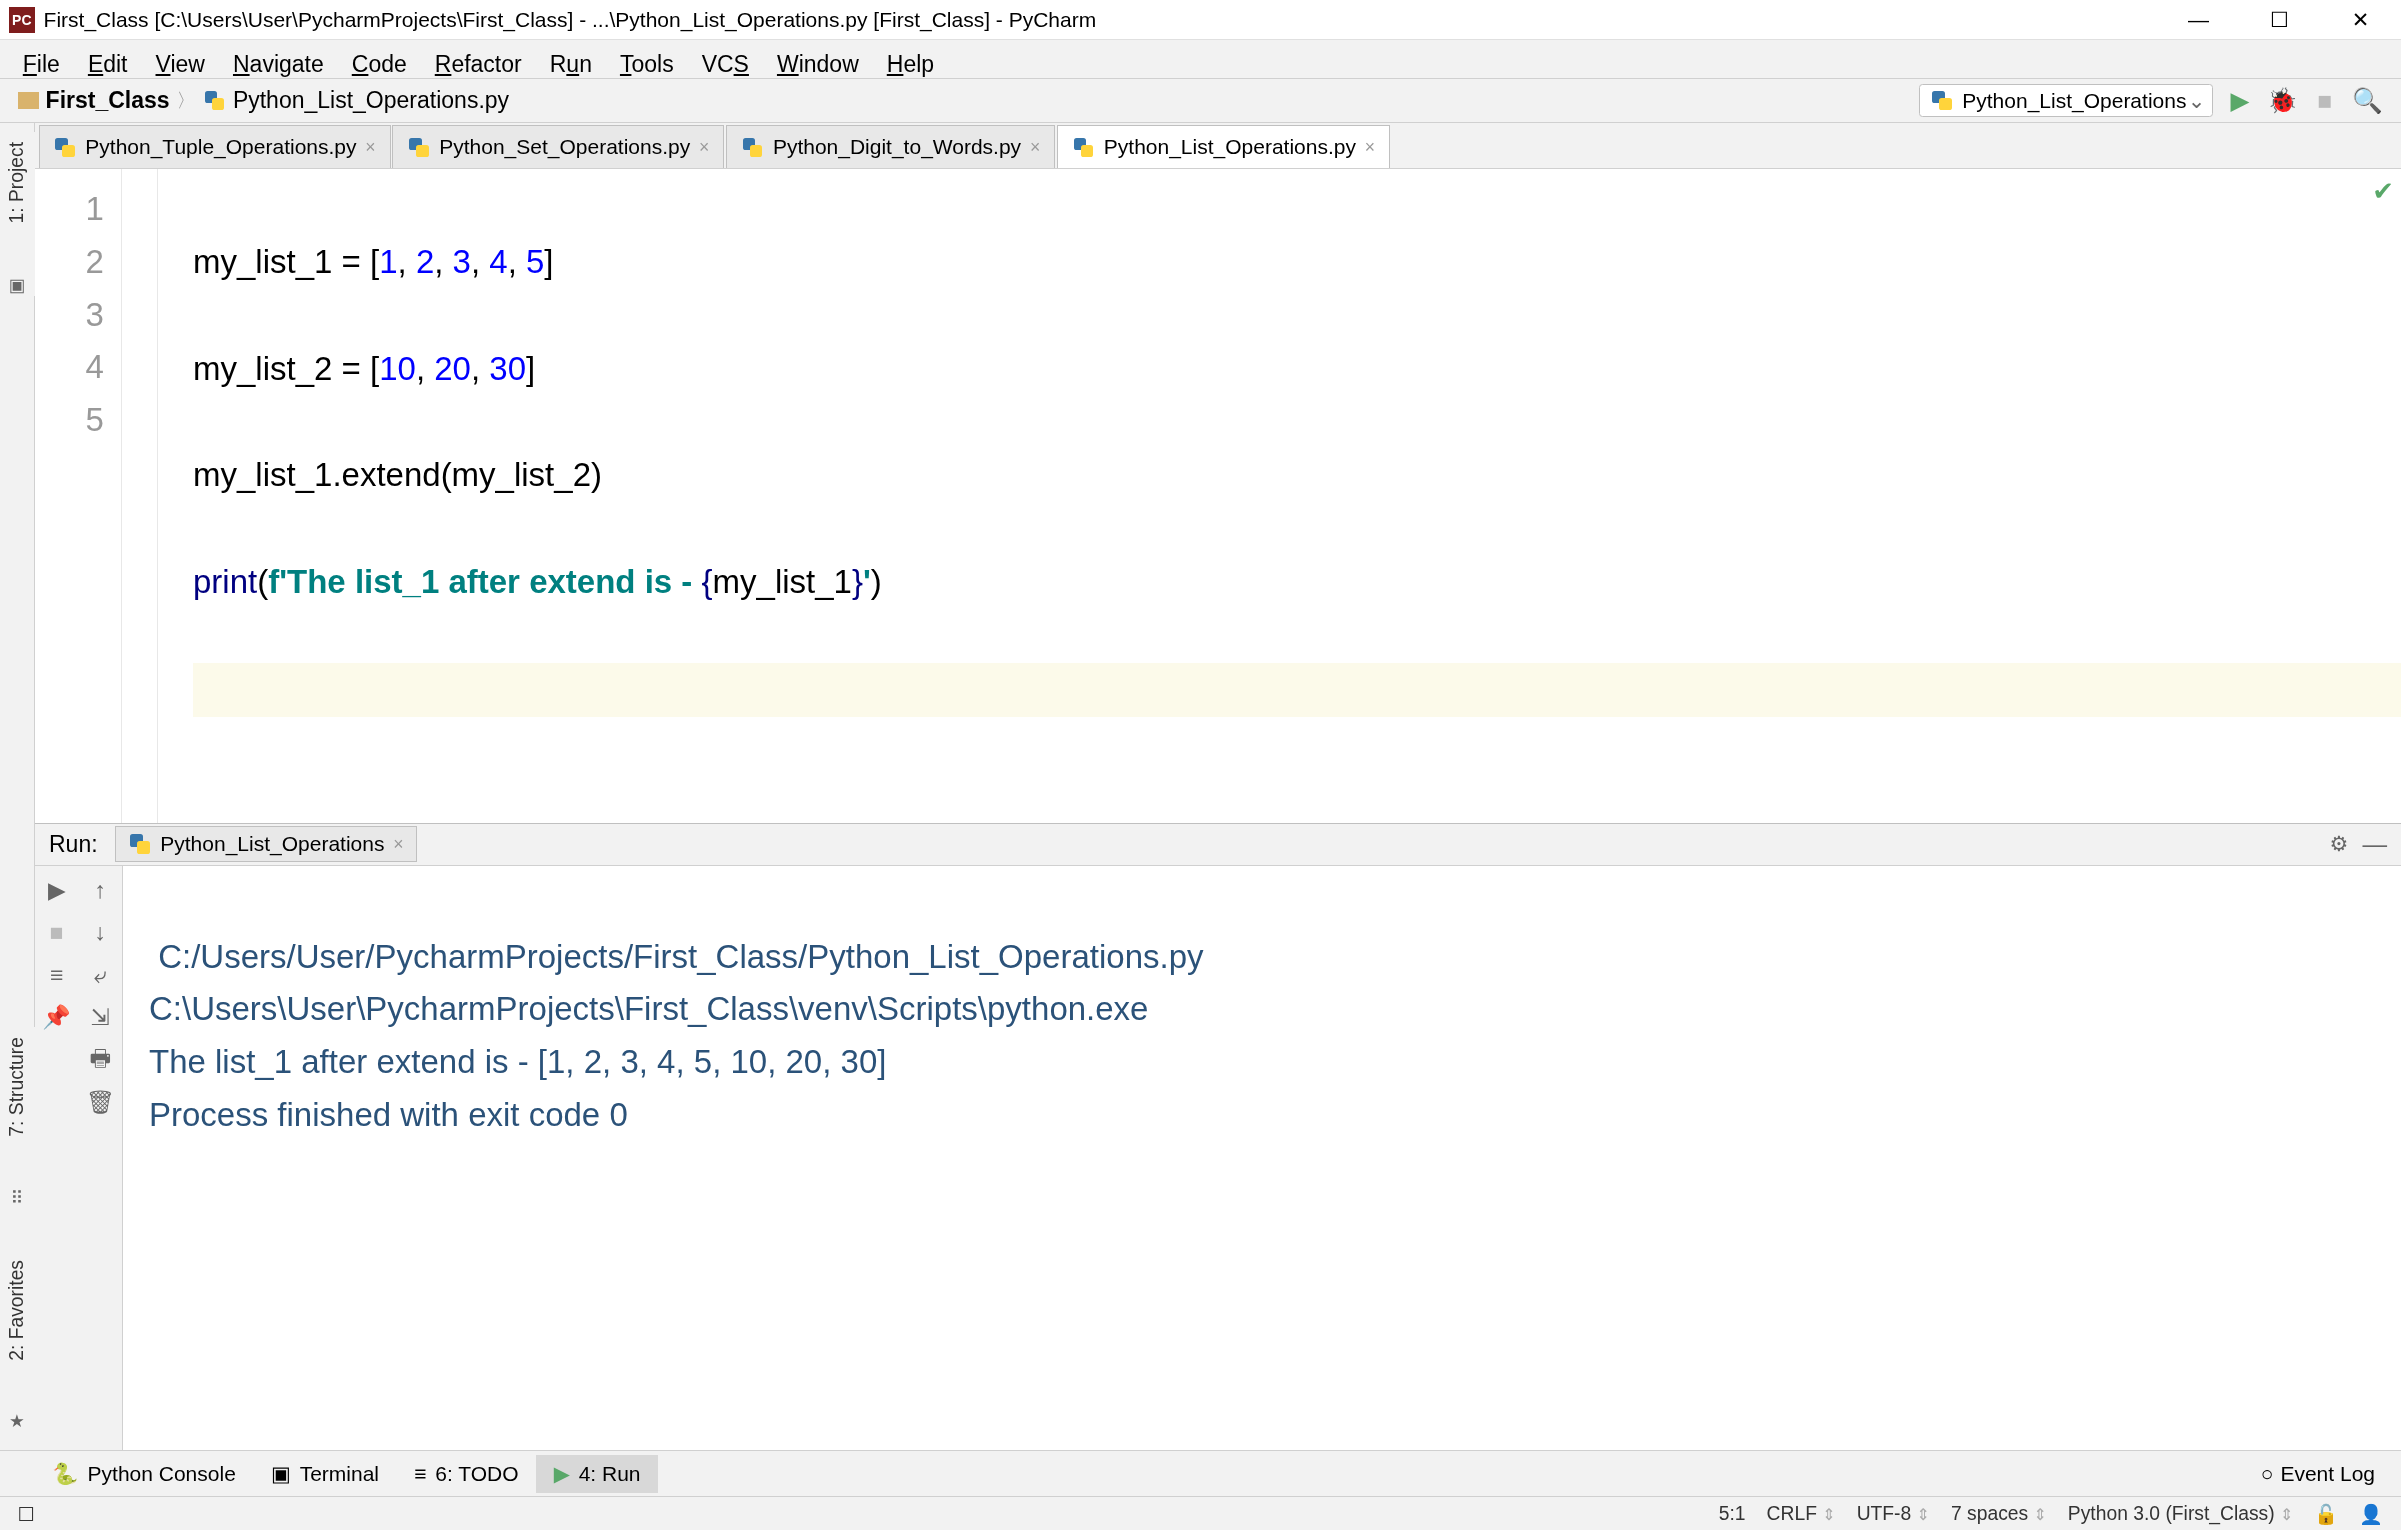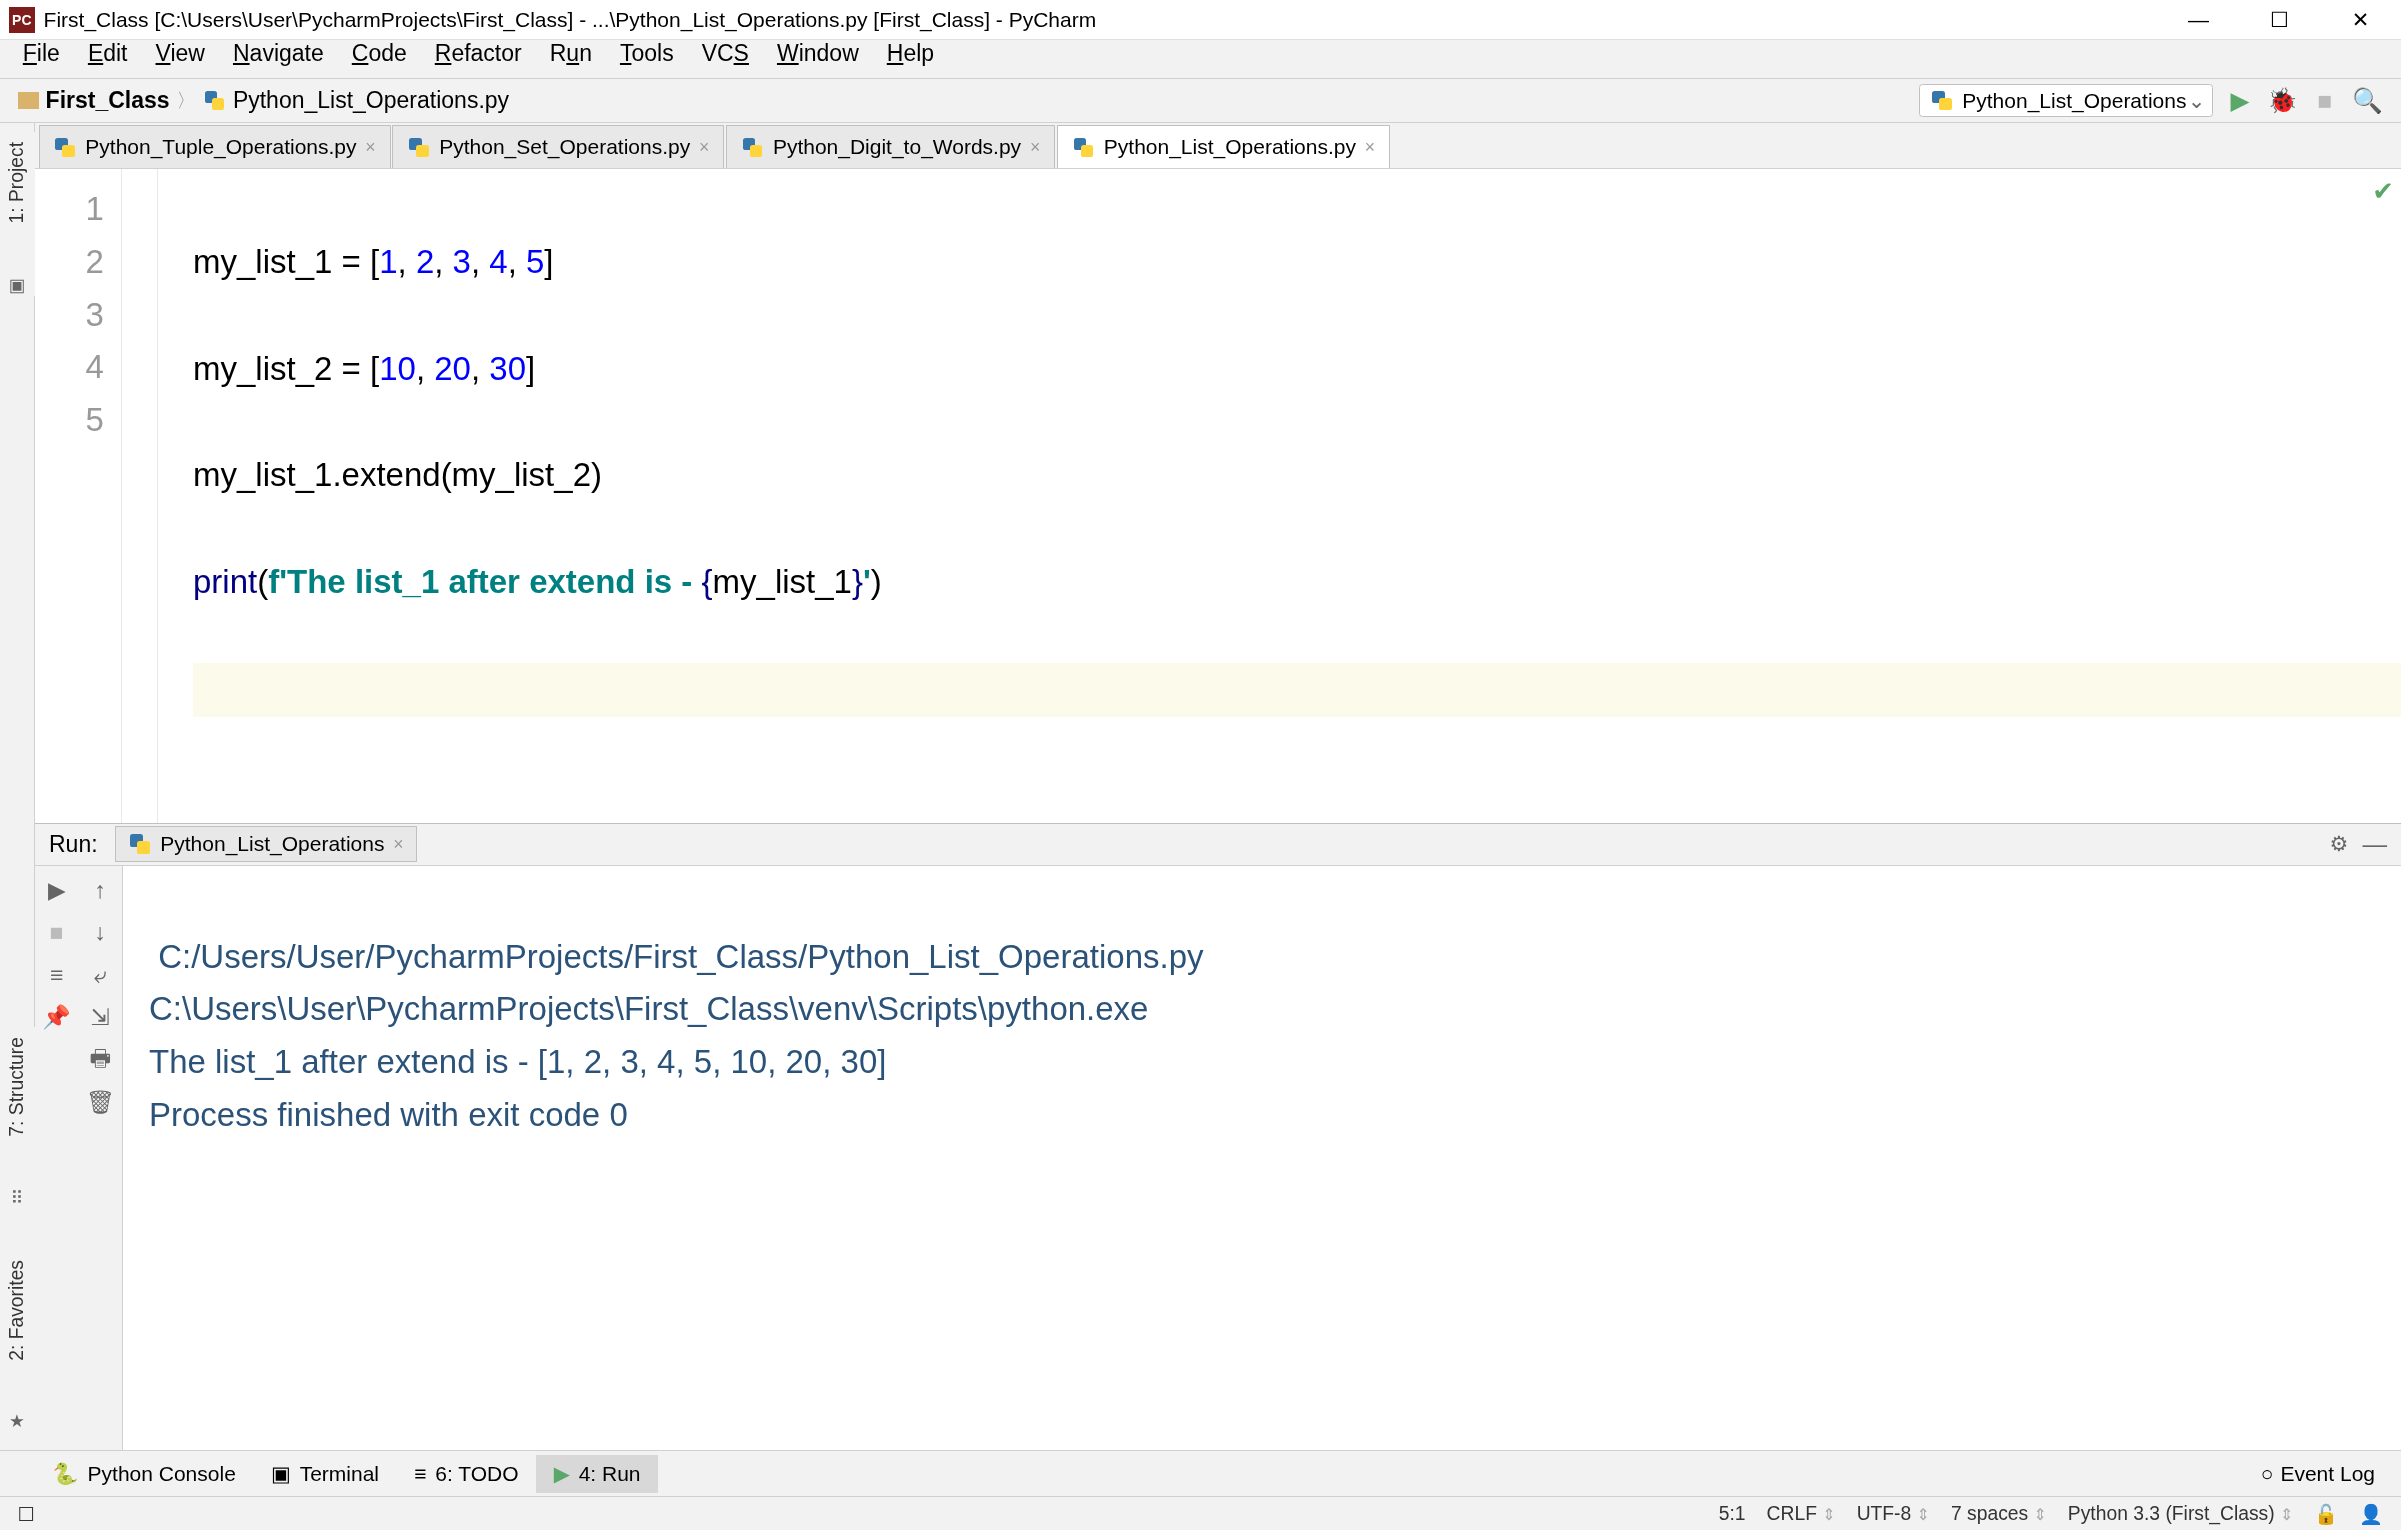--- a/index.html
+++ b/index.html
@@ -4,21 +4,21 @@
 <style>
 * { margin: 0; padding: 0; box-sizing: border-box; font-family: "Segoe UI", Arial, sans-serif; }
 body { background: #fff; width: 2401px; height: 1531px; overflow: hidden; font-size: 21px; }
 
 .titlebar { height: 40px; display: flex; align-items: center; background: #fff; border-bottom: 0.9px solid #e0e0e0; }
 .titlebar .app-icon { width: 26px; height: 26px; margin: 0 8.8px; background: #7f1d1d; display: flex; align-items: center; justify-content: center; color: #fff; font-size: 14px; font-weight: bold; }
 .titlebar .title { flex: 1; font-size: 21px; color: #000; }
 .titlebar .win-controls { display: flex; }
 .titlebar .win-btn { width: 81px; height: 40px; display: flex; align-items: center; justify-content: center; font-size: 21px; }
 
-.menubar { height: 39px; display: flex; align-items: flex-start; padding-left: 8.8px; gap: 0; background: #f2f2f2; border-bottom: 0.9px solid #d0d0d0; }
+.menubar { height: 39px; display: flex; align-items: flex-end; padding-left: 8.8px; gap: 0; background: #f2f2f2; border-bottom: 0.9px solid #d0d0d0; }
 .menubar .menu-item { padding: 0 14px; font-size: 23px; color: #000; }
 .menubar .menu-item u { text-decoration: underline; }
 
 .nav-toolbar { height: 44px; display: flex; align-items: center; background: #f2f2f2; border-bottom: 0.9px solid #d0d0d0; }
 .breadcrumb { display: flex; align-items: center; padding-left: 17.6px; flex: 1; gap: 7px; }
 .breadcrumb .crumb { font-size: 23px; color: #000; display: flex; align-items: center; gap: 7px; }
 .breadcrumb .crumb.bold { font-weight: bold; }
 .breadcrumb .sep { color: #999; font-size: 19.3px; }
 .folder-icon { width: 21px; height: 17.6px; background: #d9b36c; display: inline-block; }
 .py-icon { width: 23px; height: 23px; display: inline-block; position: relative; }
@@ -269,19 +269,19 @@
     </span>
   <span class="sb-item">
       <span>UTF-8</span>
       <span class="sb-sep">⇕</span>
     </span>
   <span class="sb-item">
       <span>7 spaces</span>
       <span class="sb-sep">⇕</span>
     </span>
   <span class="sb-item">
-      <span>Python 3.3 (First_Class)</span>
+      <span>Python 3.0 (First_Class)</span>
       <span class="sb-sep">⇕</span>
     </span>
   <span class="sb-item">🔓</span>
   <span class="sb-item">👤</span>
 </div>
 
 
 </body></html>

